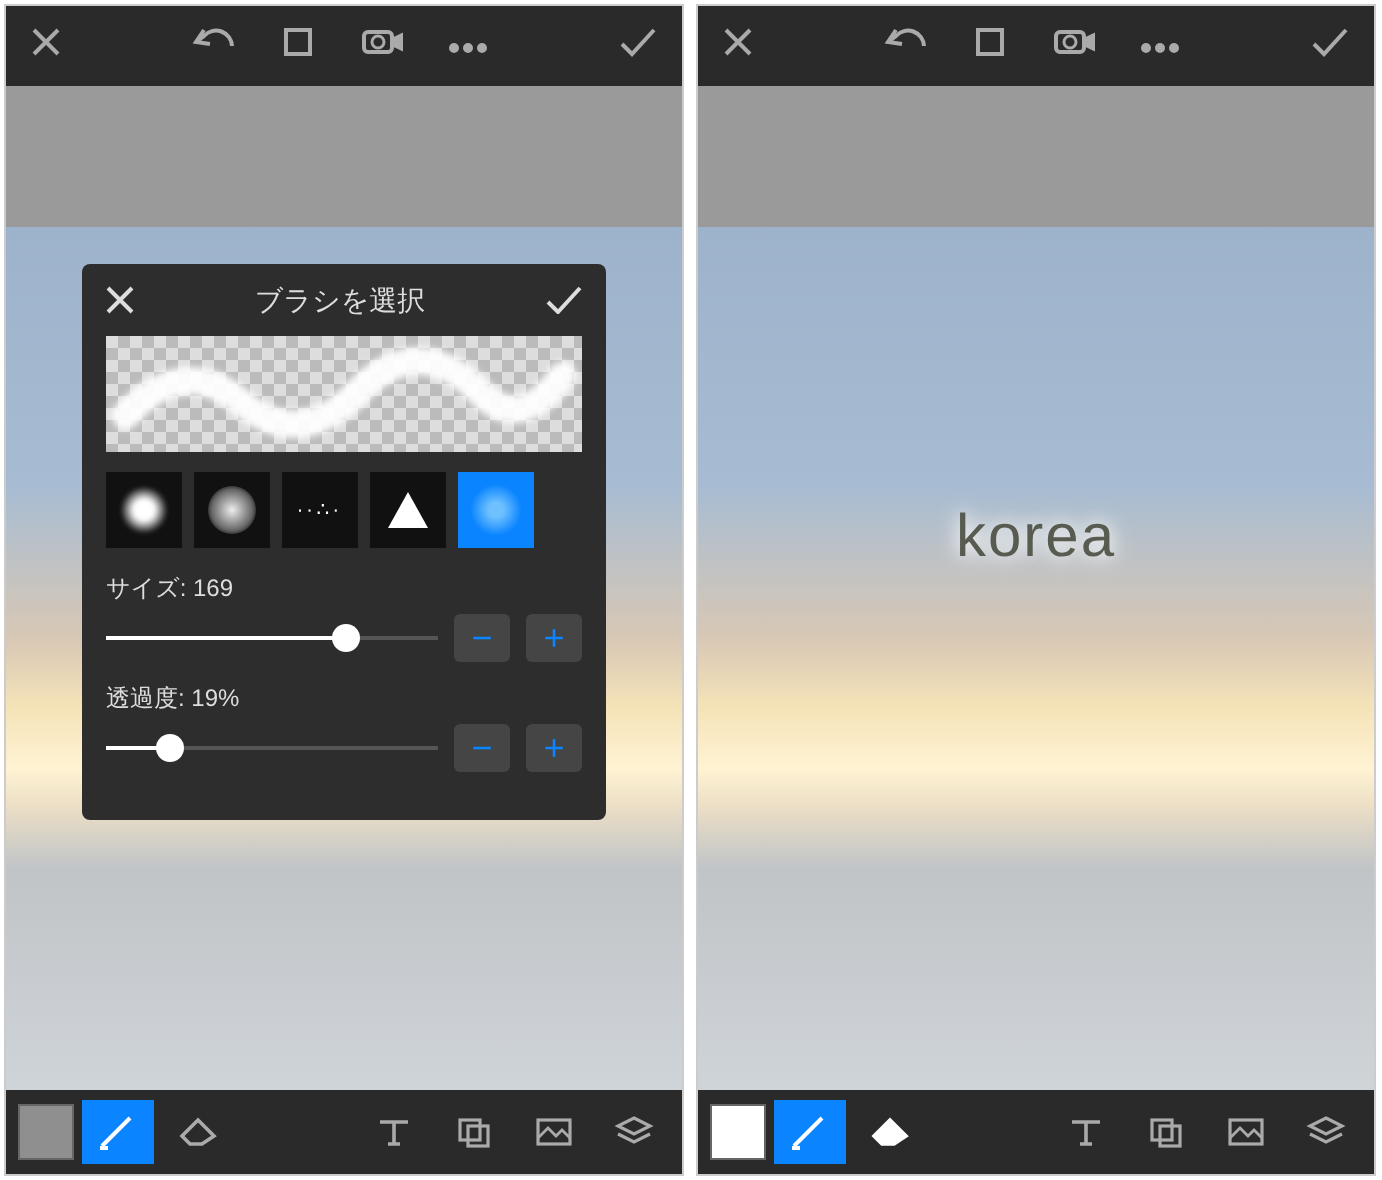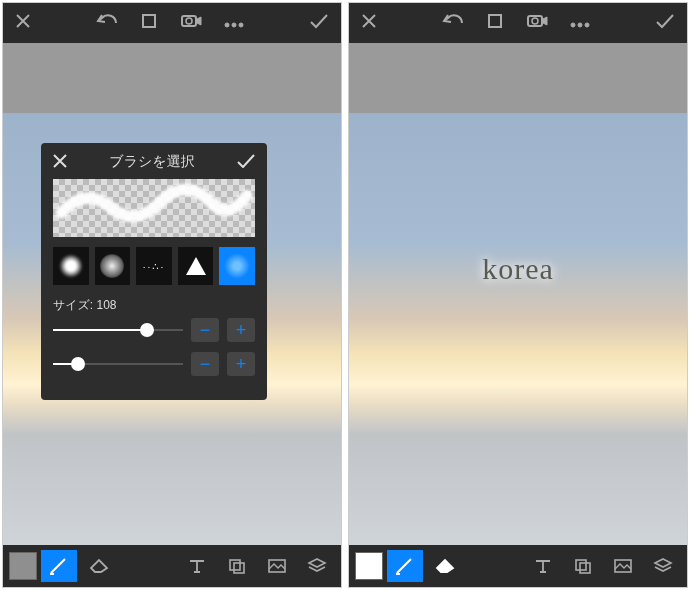--- a/index.html
+++ b/index.html
@@ -40,21 +40,21 @@
       #9db3cb 14%, #a7bcd2 40%,
       #d8c8b5 55%, #f5e3b8 62%,
       #fff3d3 68%, #eaddc5 72%,
       #c0c4c7 78%, #cfd4d9 100%);
   }
   .handwriting {
     position: absolute;
     top: 210px;
     left: 0; right: 0;
     text-align: center;
-    font-family: Liberation Serif, serif;
+    font-family: Liberation Sans, sans-serif;
     color: #585b50;
     font-size: 30px;
     line-height: 1.05;
     text-shadow: 0 0 8px rgba(255,255,255,0.9), 0 0 14px rgba(255,255,255,0.8);
     letter-spacing: 1px;
   }
   .handwriting .l2 { display:block; margin-left: 40px; }
   .bottombar {
     height: 42px;
     background: #2a2a2a;
@@ -76,22 +76,22 @@
     justify-content: center;
   }
   .btool.active { background: #0a84ff; }
   .btool svg { stroke: #aaa; fill: none; }
   .btool.active svg { stroke: #fff; }
   .btool.white svg { stroke: #fff; fill: #fff; }
   .spacer { flex: 1; }
   
   .modal {
     position: absolute;
-    top: 100px; left: 38px;
-    width: 226px;
+    top: 89px; left: 38px;
+    width: 262px;
     background: #2d2d2d;
     border-radius: 4px;
     padding: 10px 12px 14px 12px;
     color: #ddd;
     font-size: 12px;
   }
   .modal-head {
     display: flex;
     align-items: center;
     justify-content: space-between;
@@ -206,31 +206,32 @@
             <span class="dots">∙∙∴∙</span>
           </div>
         <div class="brush-thumb">
             <div class="tri"></div>
           </div>
         <div class="brush-thumb sel">
             <div class="soft"></div>
           </div>
       </div>
       <div class="slider-block">
-        <div>サイズ: 108</div>
+        <div>サイズ: 169</div>
         <div class="slider-row">
           <div class="track">
             <div class="fill" style="width:72%"></div>
             <div class="thumb" style="left:calc(72% - 7px)"></div>
           </div>
           <div class="pm">−</div>
           <div class="pm">+</div>
         </div>
       </div>
       <div class="slider-block">
+        <div>透過度: 19%</div>
         <div class="slider-row">
           <div class="track">
             <div class="fill" style="width:19%"></div>
             <div class="thumb" style="left:calc(19% - 7px)"></div>
           </div>
           <div class="pm">−</div>
           <div class="pm">+</div>
         </div>
       </div>
     </div>

